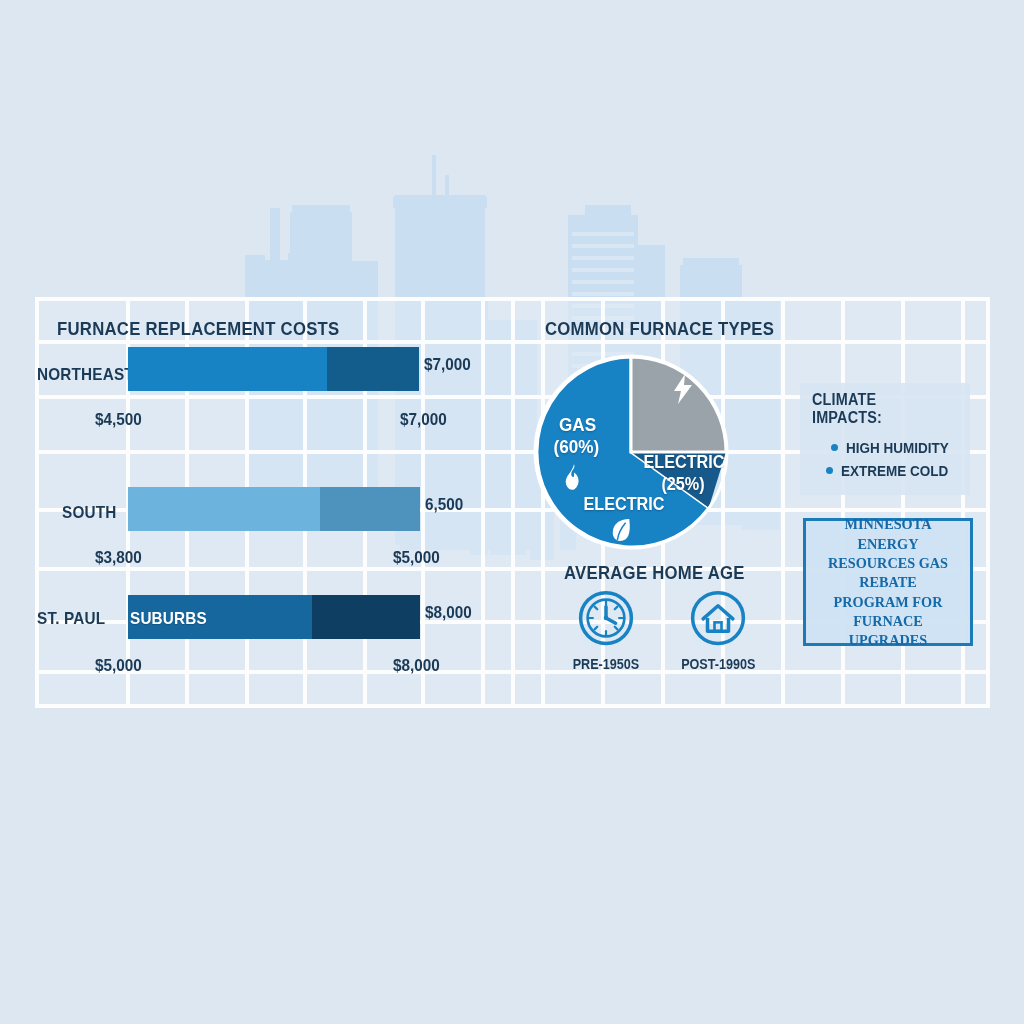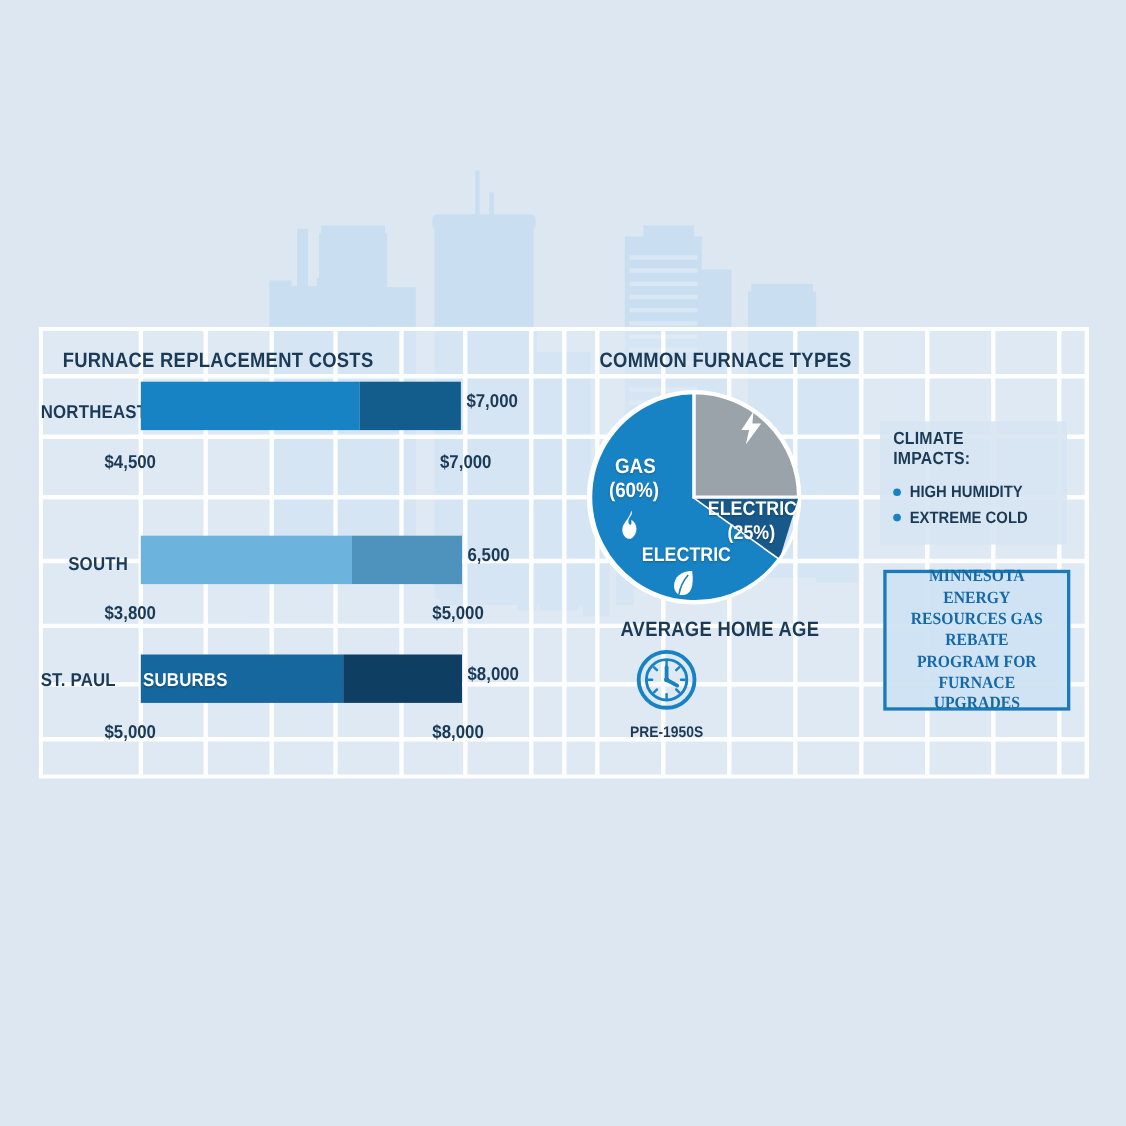--- a/index.html
+++ b/index.html
@@ -77,21 +77,21 @@
     position:absolute;left:800px;top:383px;width:170px;
     background:rgba(215,230,243,0.9);
     padding:8px 10px 10px 12px;
     box-sizing:border-box;
   }
   .climate-title{
     font-weight:bold;font-size:16px;color:#1b3a56;letter-spacing:.2px;
     margin-bottom:12px;display:inline-block;transform:scaleX(0.9);transform-origin:left center;
   }
   .climate-li{
-    display:flex;align-items:center;gap:8px;margin-bottom:6px;
+    display:flex;align-items:center;gap:8px;margin-bottom:6px;justify-content:flex-end;
   }
   .dot{width:7px;height:7px;border-radius:50%;background:#1782c4;flex:0 0 auto;}
   .climate-li span.txt{
     font-weight:bold;font-size:15px;color:#1b3a56;white-space:nowrap;
     display:inline-block;transform:scaleX(0.9);transform-origin:left center;
   }
 
   
   .rebate{
     position:absolute;left:803px;top:518px;width:170px;height:128px;
@@ -291,20 +291,29 @@
         <line x1="22" y1="42" x2="19" y2="45"></line>
       </g>
       <line x1="32" y1="32" x2="32" y2="19" stroke="#1782c4" stroke-width="4" stroke-linecap="round"></line>
       <line x1="32" y1="32" x2="43" y2="38" stroke="#1782c4" stroke-width="4" stroke-linecap="round"></line>
       <circle cx="32" cy="32" r="2.6" fill="#1782c4"></circle>
     </svg>
     <div class="age-label">PRE-1950S</div>
   </div>
 
 
+  <div class="age-item" style="left:672px;top:590px;">
+    <svg class="age-icon" viewBox="0 0 64 64">
+      <circle cx="32" cy="32" r="29" fill="none" stroke="#1782c4" stroke-width="4"></circle>
+      <path d="M15 33 L32 18 L49 33" fill="none" stroke="#1782c4" stroke-width="4" stroke-linecap="round" stroke-linejoin="round"></path>
+      <path d="M20 32 V47 H44 V32" fill="none" stroke="#1782c4" stroke-width="4" stroke-linejoin="round"></path>
+      <rect x="28" y="37" width="8" height="10" fill="none" stroke="#1782c4" stroke-width="3"></rect>
+    </svg>
+    <div class="age-label">POST-1990S</div>
+  </div>
 
   <div class="climate">
     <div class="climate-title">CLIMATE IMPACTS:</div>
     <div class="climate-li">
       <span class="dot"></span>
       <span class="txt">HIGH HUMIDITY</span>
     </div>
     <div class="climate-li">
       <span class="dot"></span>
       <span class="txt">EXTREME COLD</span>

